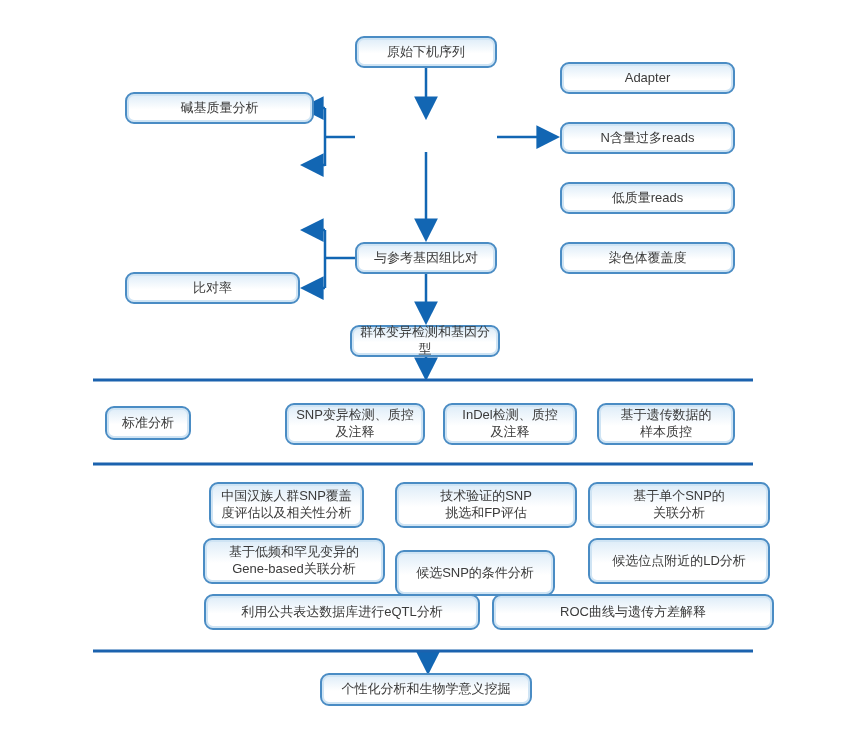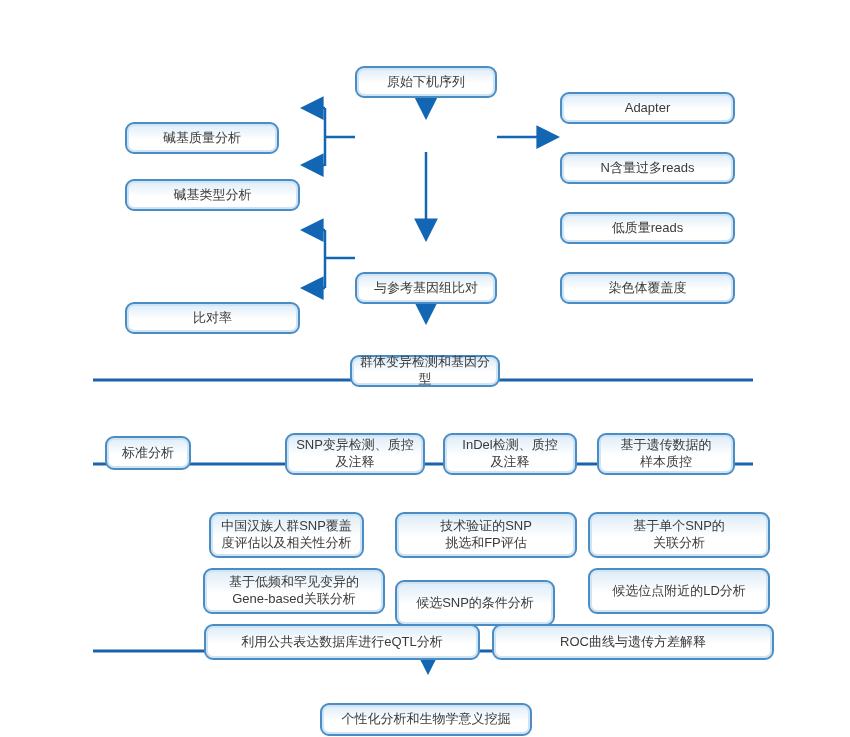--- a/index.html
+++ b/index.html
@@ -30,21 +30,20 @@
     text-align:center;
     border:2px solid var(--box-border);
     border-radius:9px;
     box-shadow:inset 0 0 0 2px var(--box-inner);
     background:linear-gradient(180deg,var(--box-glow) 0%,#ffffff 55%);
     color:var(--text);
     font-size:13px;
     line-height:1.3;
     white-space:pre-line;
     padding:2px 6px;
-    margin-top:30px;
   }
 </style>
 </head>
 <body>
 
 <div id="canvas">
 
   <svg id="connectors" viewBox="0 0 850 737" xmlns="http://www.w3.org/2000/svg">
     <defs>
       <marker id="arr" viewBox="0 0 10 10" refX="7" refY="5" markerWidth="9.5" markerHeight="9.5" orient="auto">
@@ -77,22 +76,21 @@
 
   <div class="node" style="left:355px;top:36px;width:142px;height:32px">原始下机序列</div>
   <div class="node" style="left:355px;top:242px;width:142px;height:32px">与参考基因组比对</div>
   <div class="node" style="left:350px;top:325px;width:150px;height:32px;padding:14px 2px">群体变异检测和基因分型</div>
 
   <div class="node" style="left:560px;top:62px;width:175px;height:32px">Adapter</div>
   <div class="node" style="left:560px;top:122px;width:175px;height:32px">N含量过多reads</div>
   <div class="node" style="left:560px;top:182px;width:175px;height:32px">低质量reads</div>
   <div class="node" style="left:560px;top:242px;width:175px;height:32px">染色体覆盖度</div>
 
-  <div class="node" style="left:125px;top:92px;width:154px;height:32px">碱基质量分析</div>
-  <div class="node" style="left:125px;top:149px;width:175px;height:32px">碱基类型分析</div>
+  <div class="node" style="left:125px;top:92px;width:189px;height:32px">碱基质量分析</div>
   <div class="node" style="left:105px;top:406px;width:86px;height:34px">标准分析</div>
 
   <div class="node" style="left:125px;top:272px;width:175px;height:32px">比对率</div>
   <div class="node" style="left:285px;top:403px;width:140px;height:42px">SNP变异检测、质控
 及注释</div>
   <div class="node" style="left:443px;top:403px;width:134px;height:42px">InDel检测、质控
 及注释</div>
   <div class="node" style="left:597px;top:403px;width:138px;height:42px">基于遗传数据的
 样本质控</div>
 

